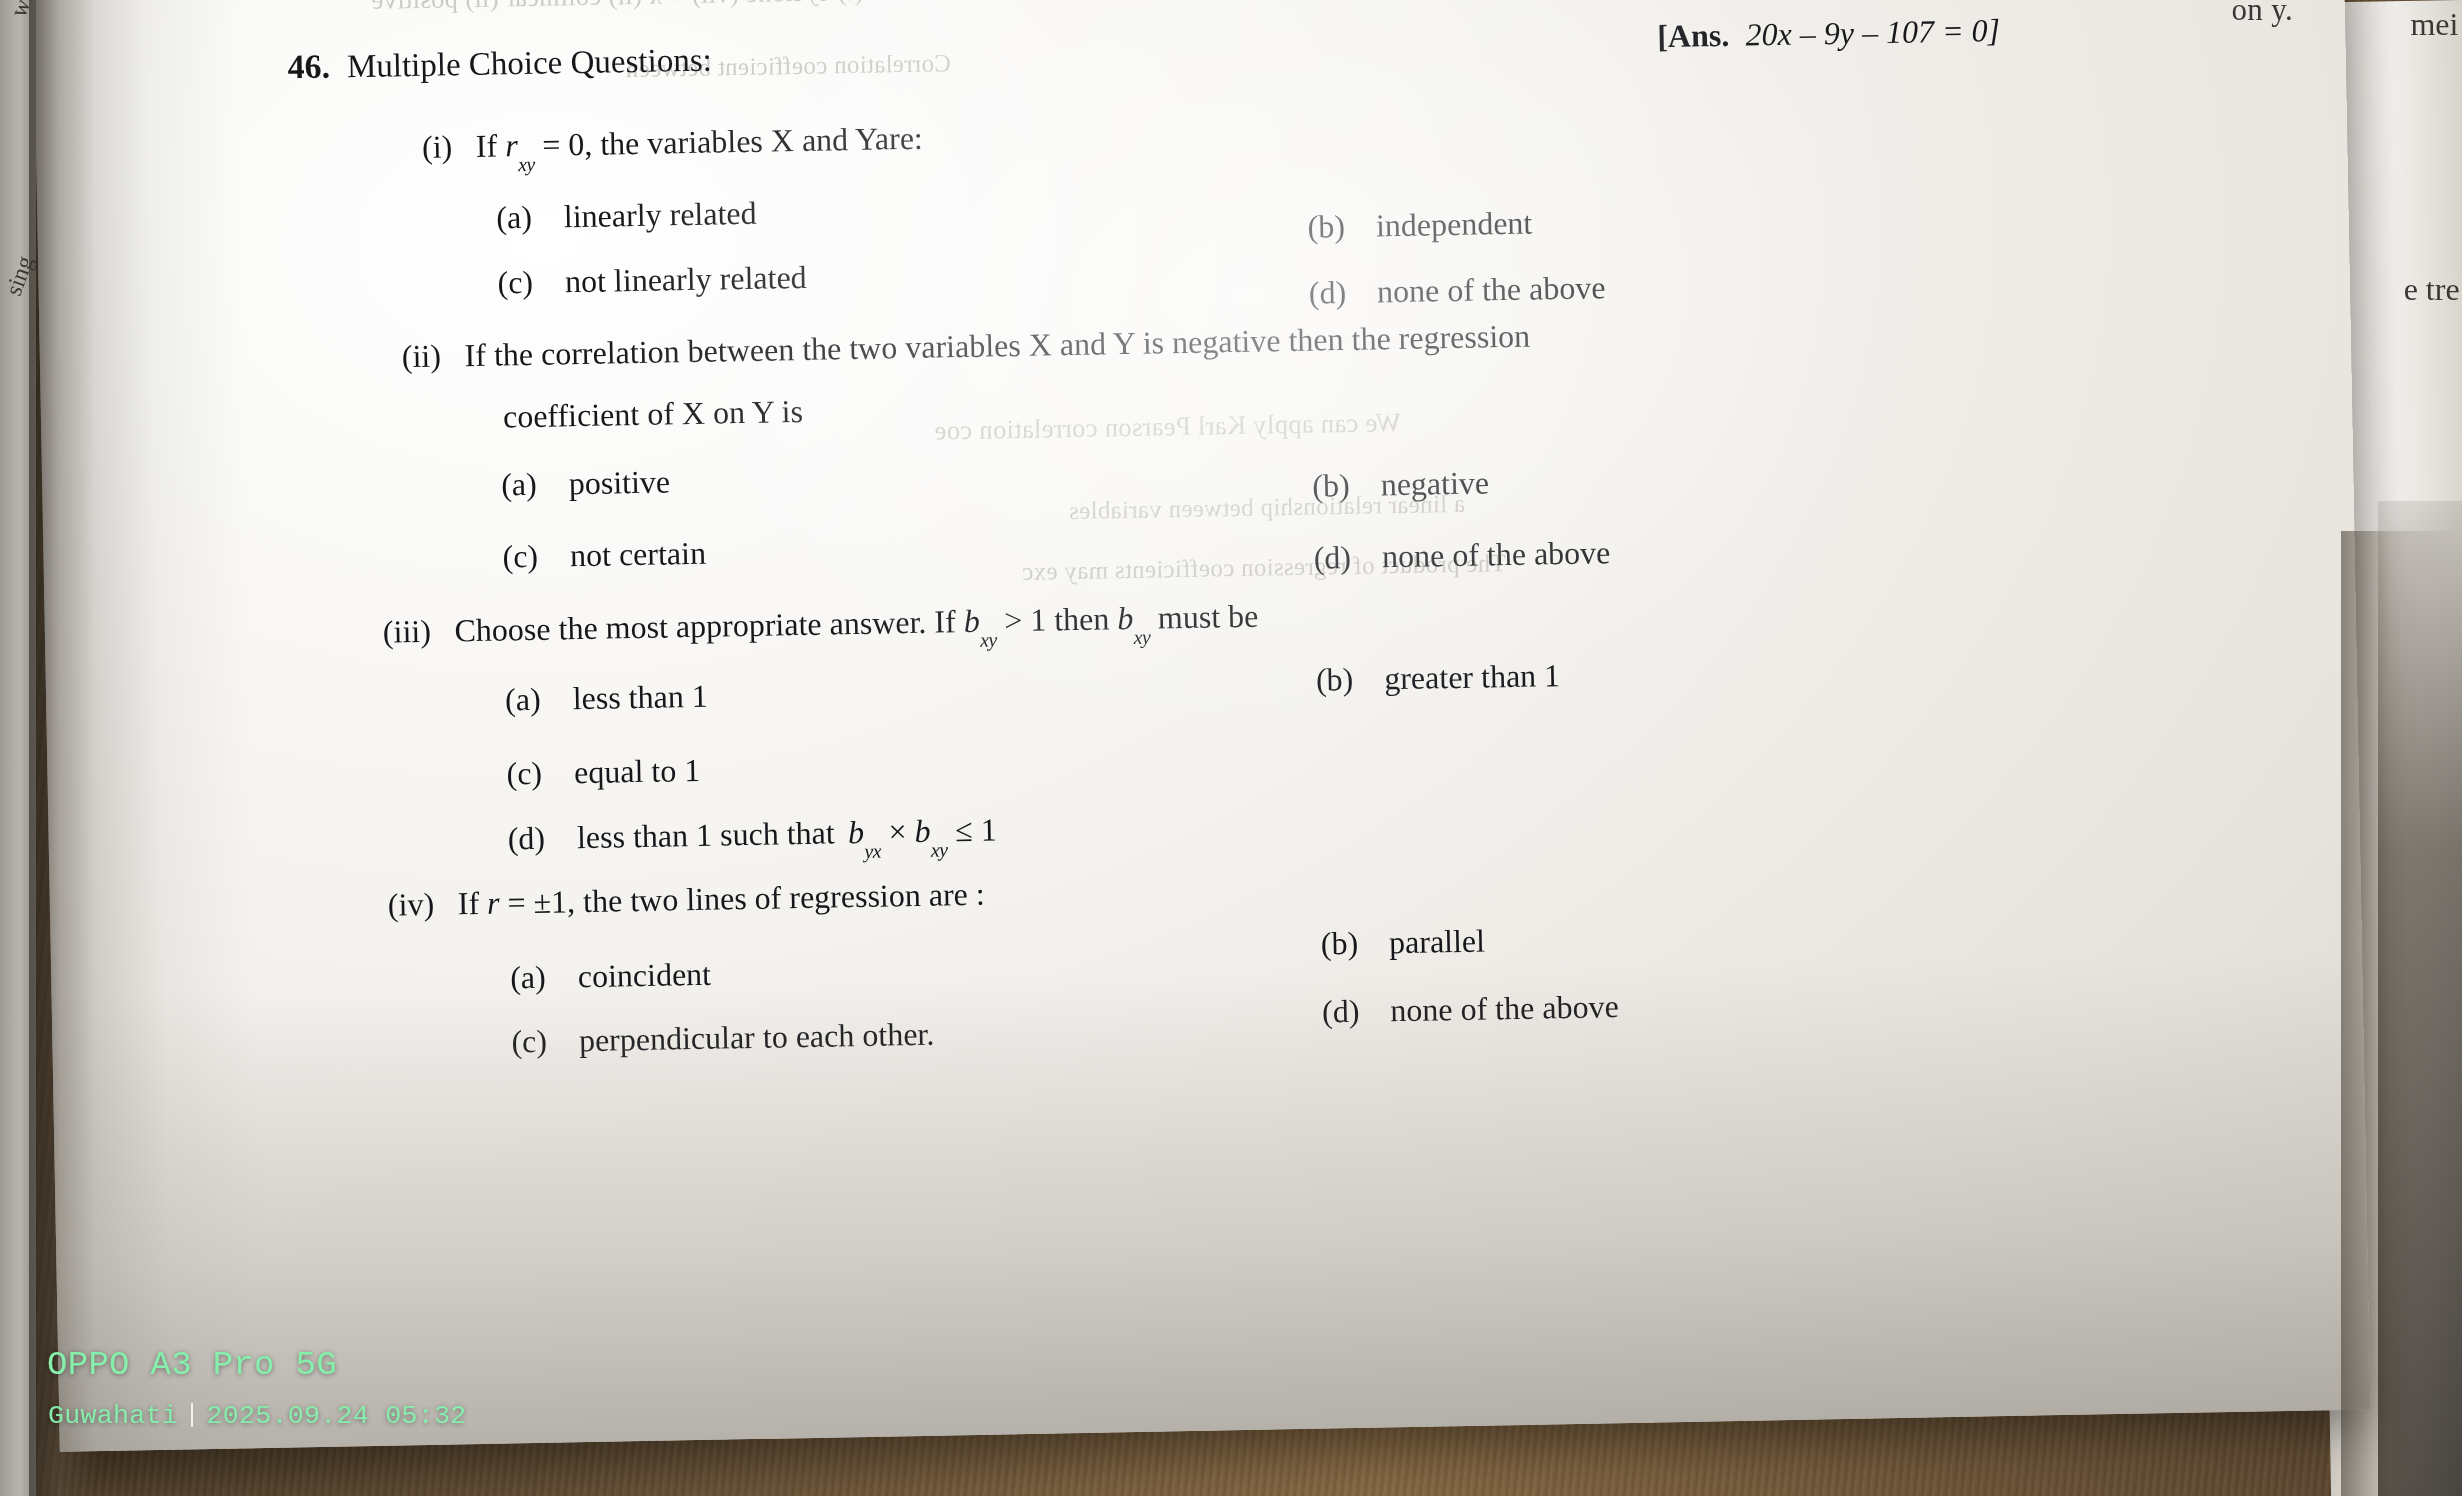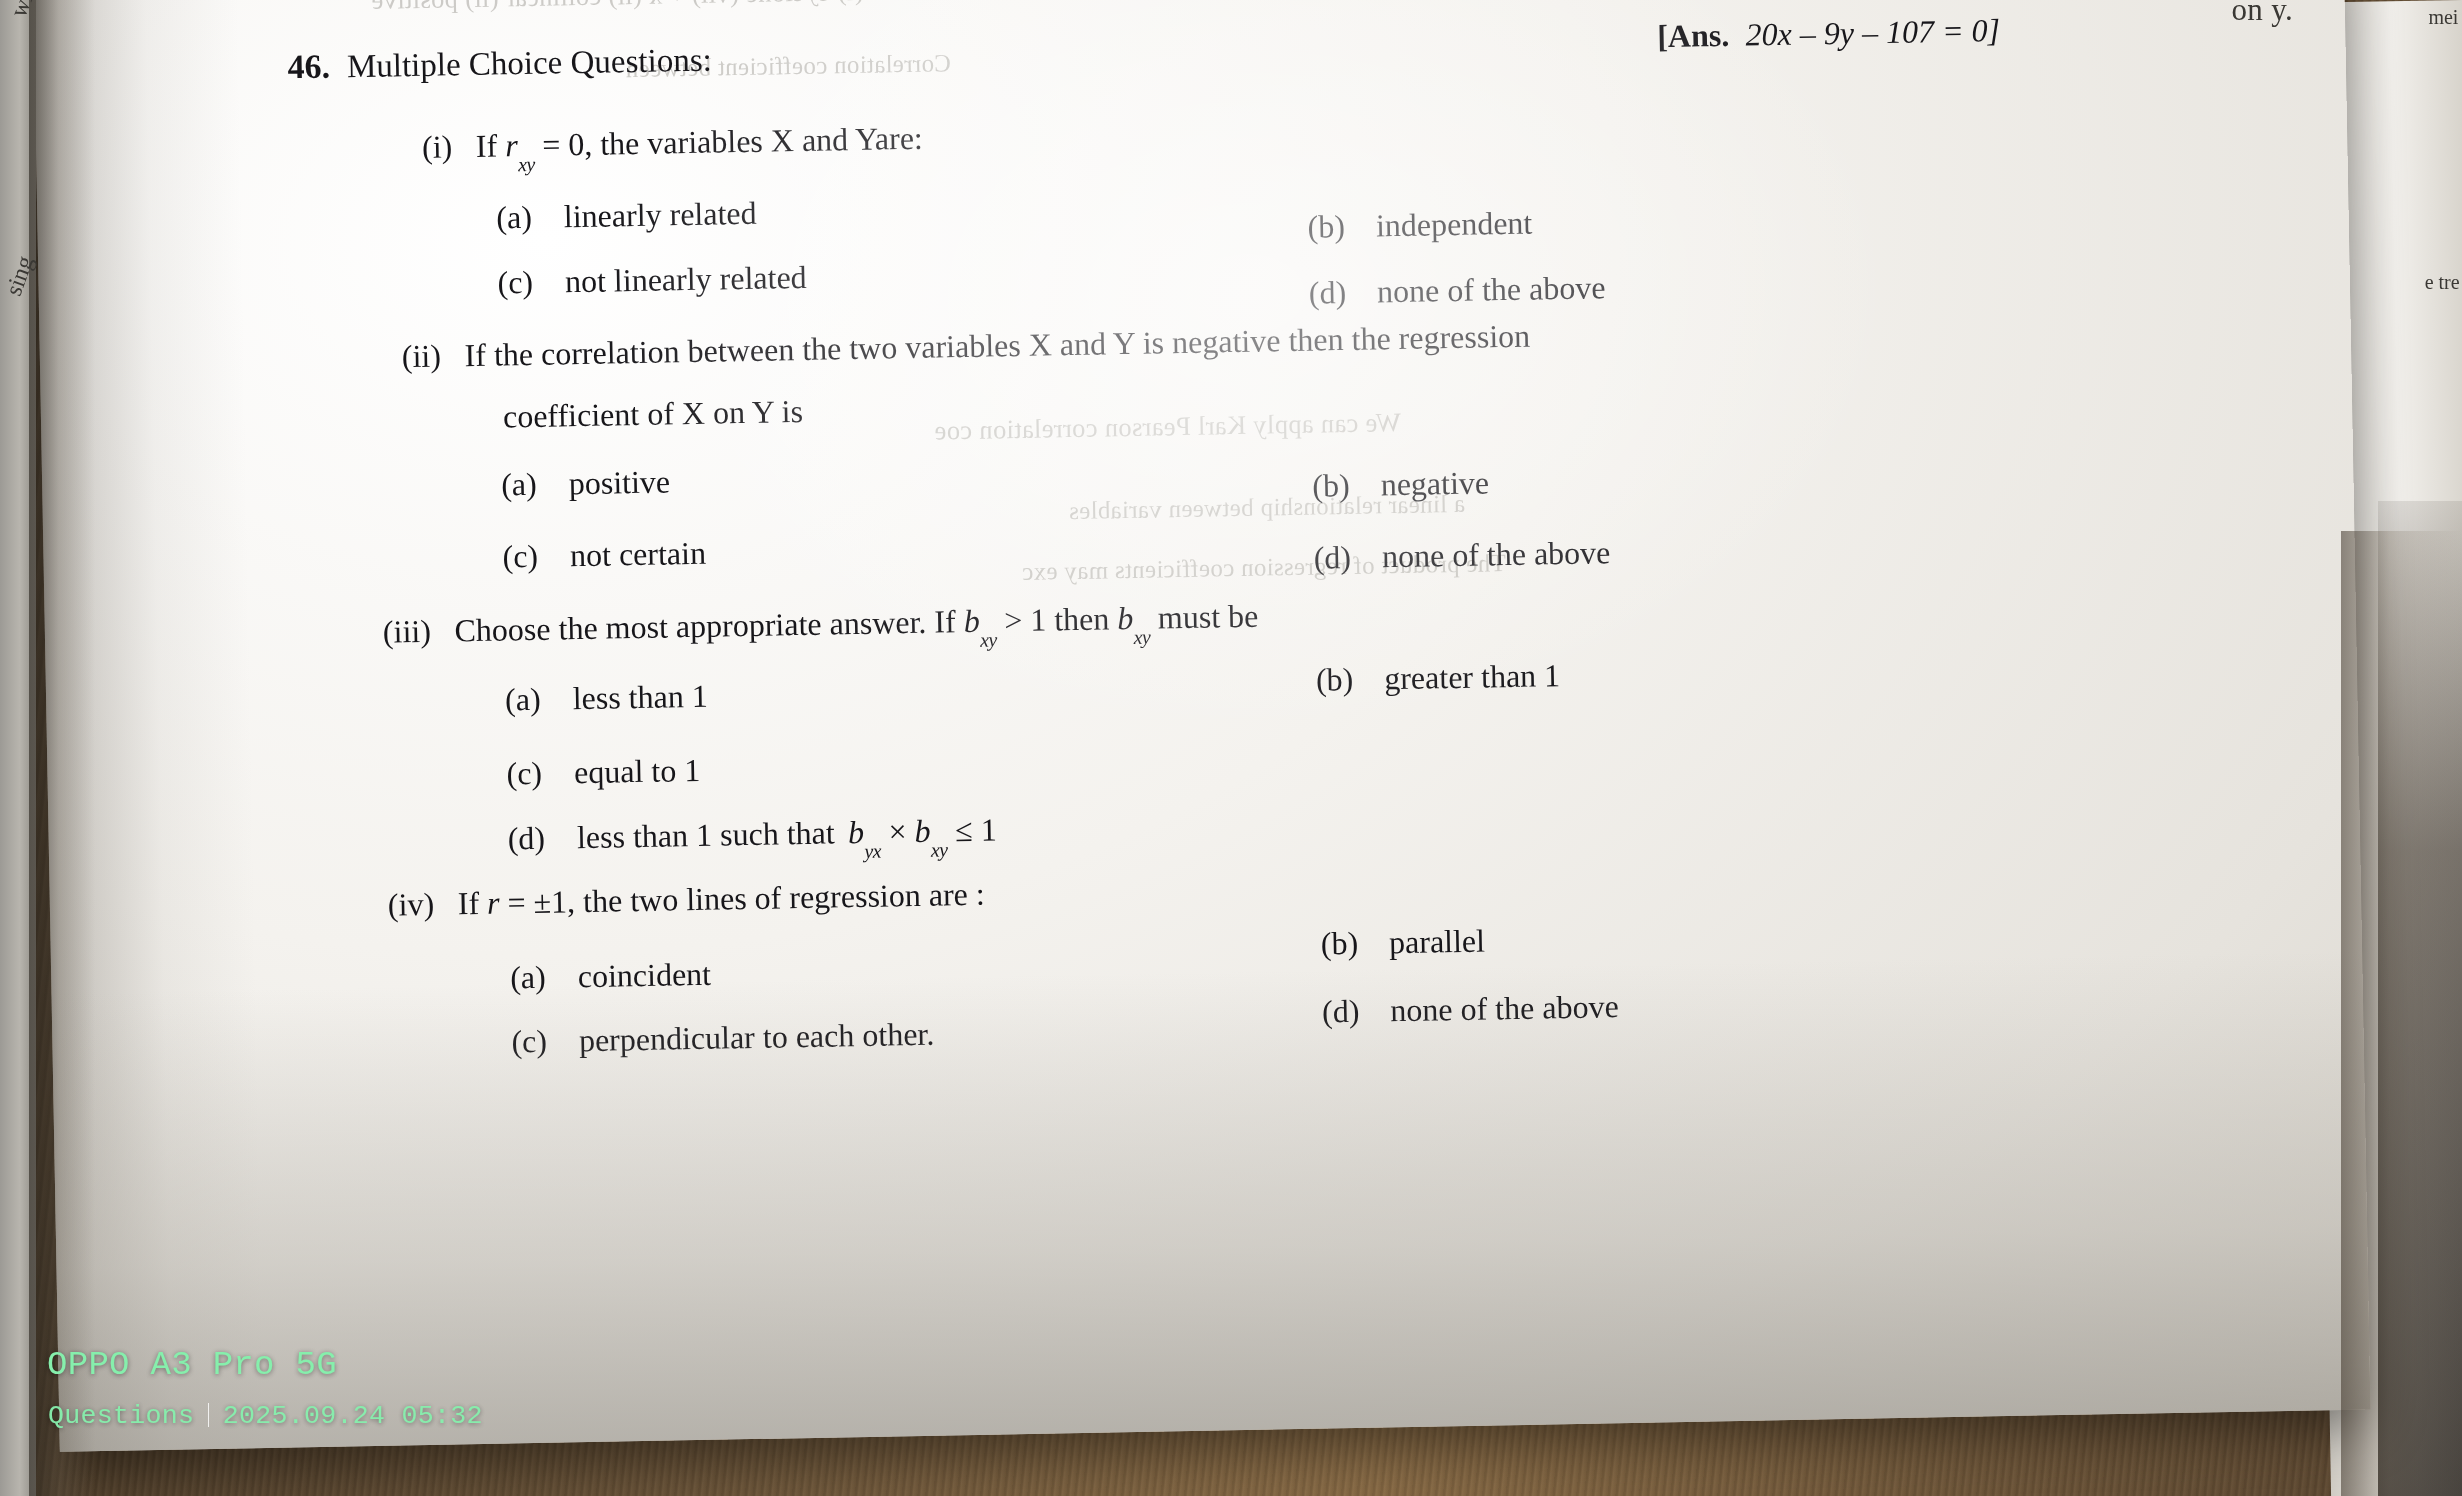--- a/index.html
+++ b/index.html
@@ -177,21 +177,21 @@
   .scrap {
     position: absolute;
     font-family: "Liberation Serif", serif;
     color: #3a3834;
     font-size: 24px;
   }
   .edge-right-text {
     position: absolute;
     font-family: "Liberation Serif", serif;
     color: #3a3834;
-    font-size: 20px;
+    font-size: 32px;
     white-space: nowrap;
   }
 </style>
 </head>
 <body>
 
 <div id="page">
 
   <div class="desk"></div>
   <div class="desk-grain"></div>
@@ -320,17 +320,17 @@
   <div class="right-curl"></div>
 
   <div class="scrap" style="left:4.8px; top:11px; transform:rotate(-68deg); transform-origin:left top;">wing</div>
   <div class="scrap" style="left:0px; top:290px; transform:rotate(-70deg); transform-origin:left top;">sing</div>
   <div class="edge-right-text" style="right:3.6px; top:6px;">mei</div>
   <div class="edge-right-text" style="right:2.4px; top:271px;">e tre</div>
   <div class="hdr-top" style="right:169px; top:-8.4px; color:#3a3834;">on y.</div>
 
   <div class="wm wm-title" style="left:47px; top:1346px;">OPPO A3 Pro 5G</div>
   <div class="wm wm-sub" style="left:48px; top:1401px;">
-    <span>Questions</span><span class="wm-divider"></span><span>2025.09.24 05:32</span>
+    <span>Guwahati</span><span class="wm-divider"></span><span>2025.09.24 05:32</span>
   </div>
 
 </div>
 
 
 </body></html>

